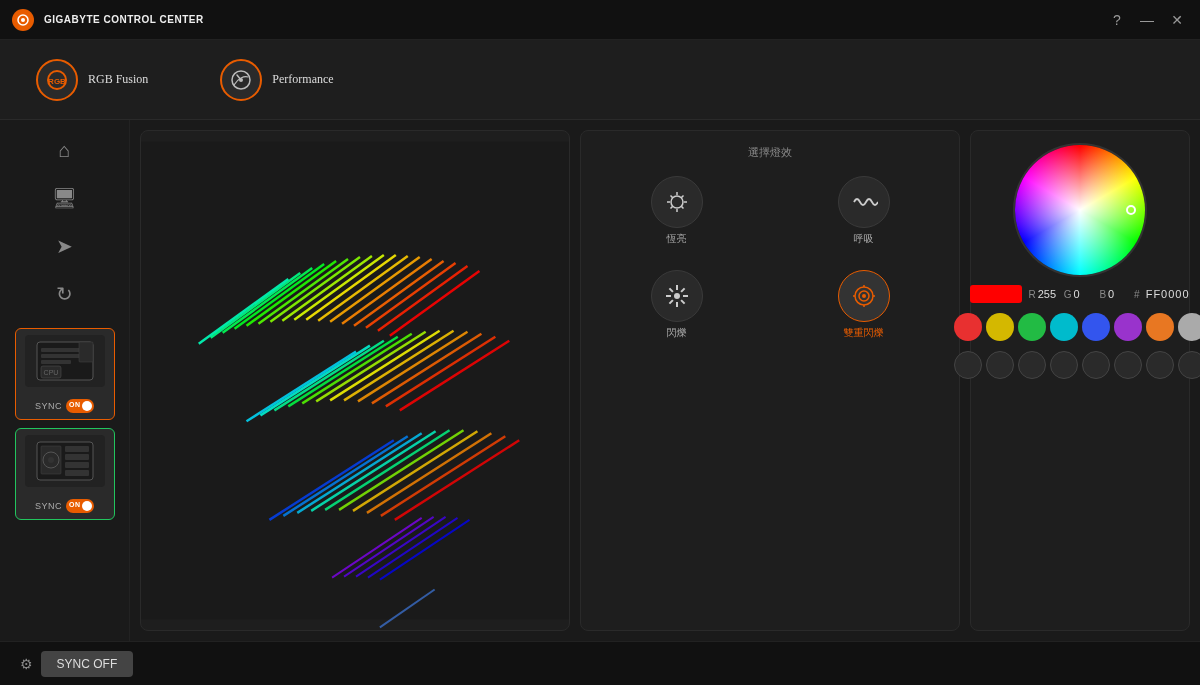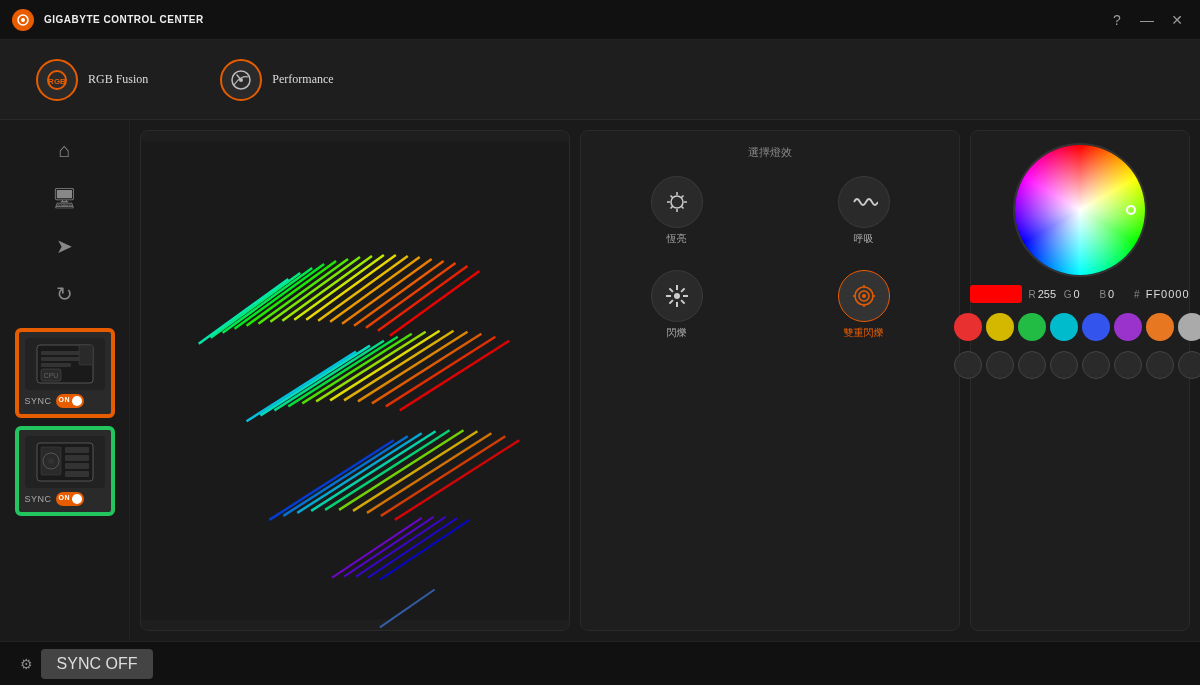--- a/index.html
+++ b/index.html
@@ -86,23 +86,23 @@
       width: 40px; height: 40px;
       display: flex; align-items: center; justify-content: center;
       color: #888; font-size: 20px; cursor: pointer;
     }
 
     .device-card {
       width: 100px;
       background: #2a2a2a;
       border-radius: 6px;
       padding: 6px;
-      display: flex; flex-direction: column; 
-      gap: 4px; cursor: pointer;
-      border: 4px solid #22c55e;
+      display: flex; flex-direction: column; align-items: center;
+      gap: 12px; cursor: pointer;
+      border: 1px solid #22c55e;
     }
     .device-card.active { border-color: #e85c00; }
     .device-card .device-img {
       width: 80px; height: 52px;
       background: #222;
       border-radius: 4px;
       display: flex; align-items: center; justify-content: center;
       font-size: 24px;
     }
     .device-sync {
@@ -269,21 +269,21 @@
       align-items: center;
       padding: 0 20px;
       border-top: 1px solid #222;
     }
     .sync-off-btn {
       background: #444;
       color: #ddd;
       border: none;
       padding: 6px 16px;
       border-radius: 4px;
-      font-size: 16px;
+      font-size: 12px;
       cursor: pointer;
       display: flex; align-items: center; gap: 6px;
     }
     .gear-icon { font-size: 14px; color: #888; }
 
     
     #rgb-preview {
       width: 100%; height: 100%;
     }
   </style>

